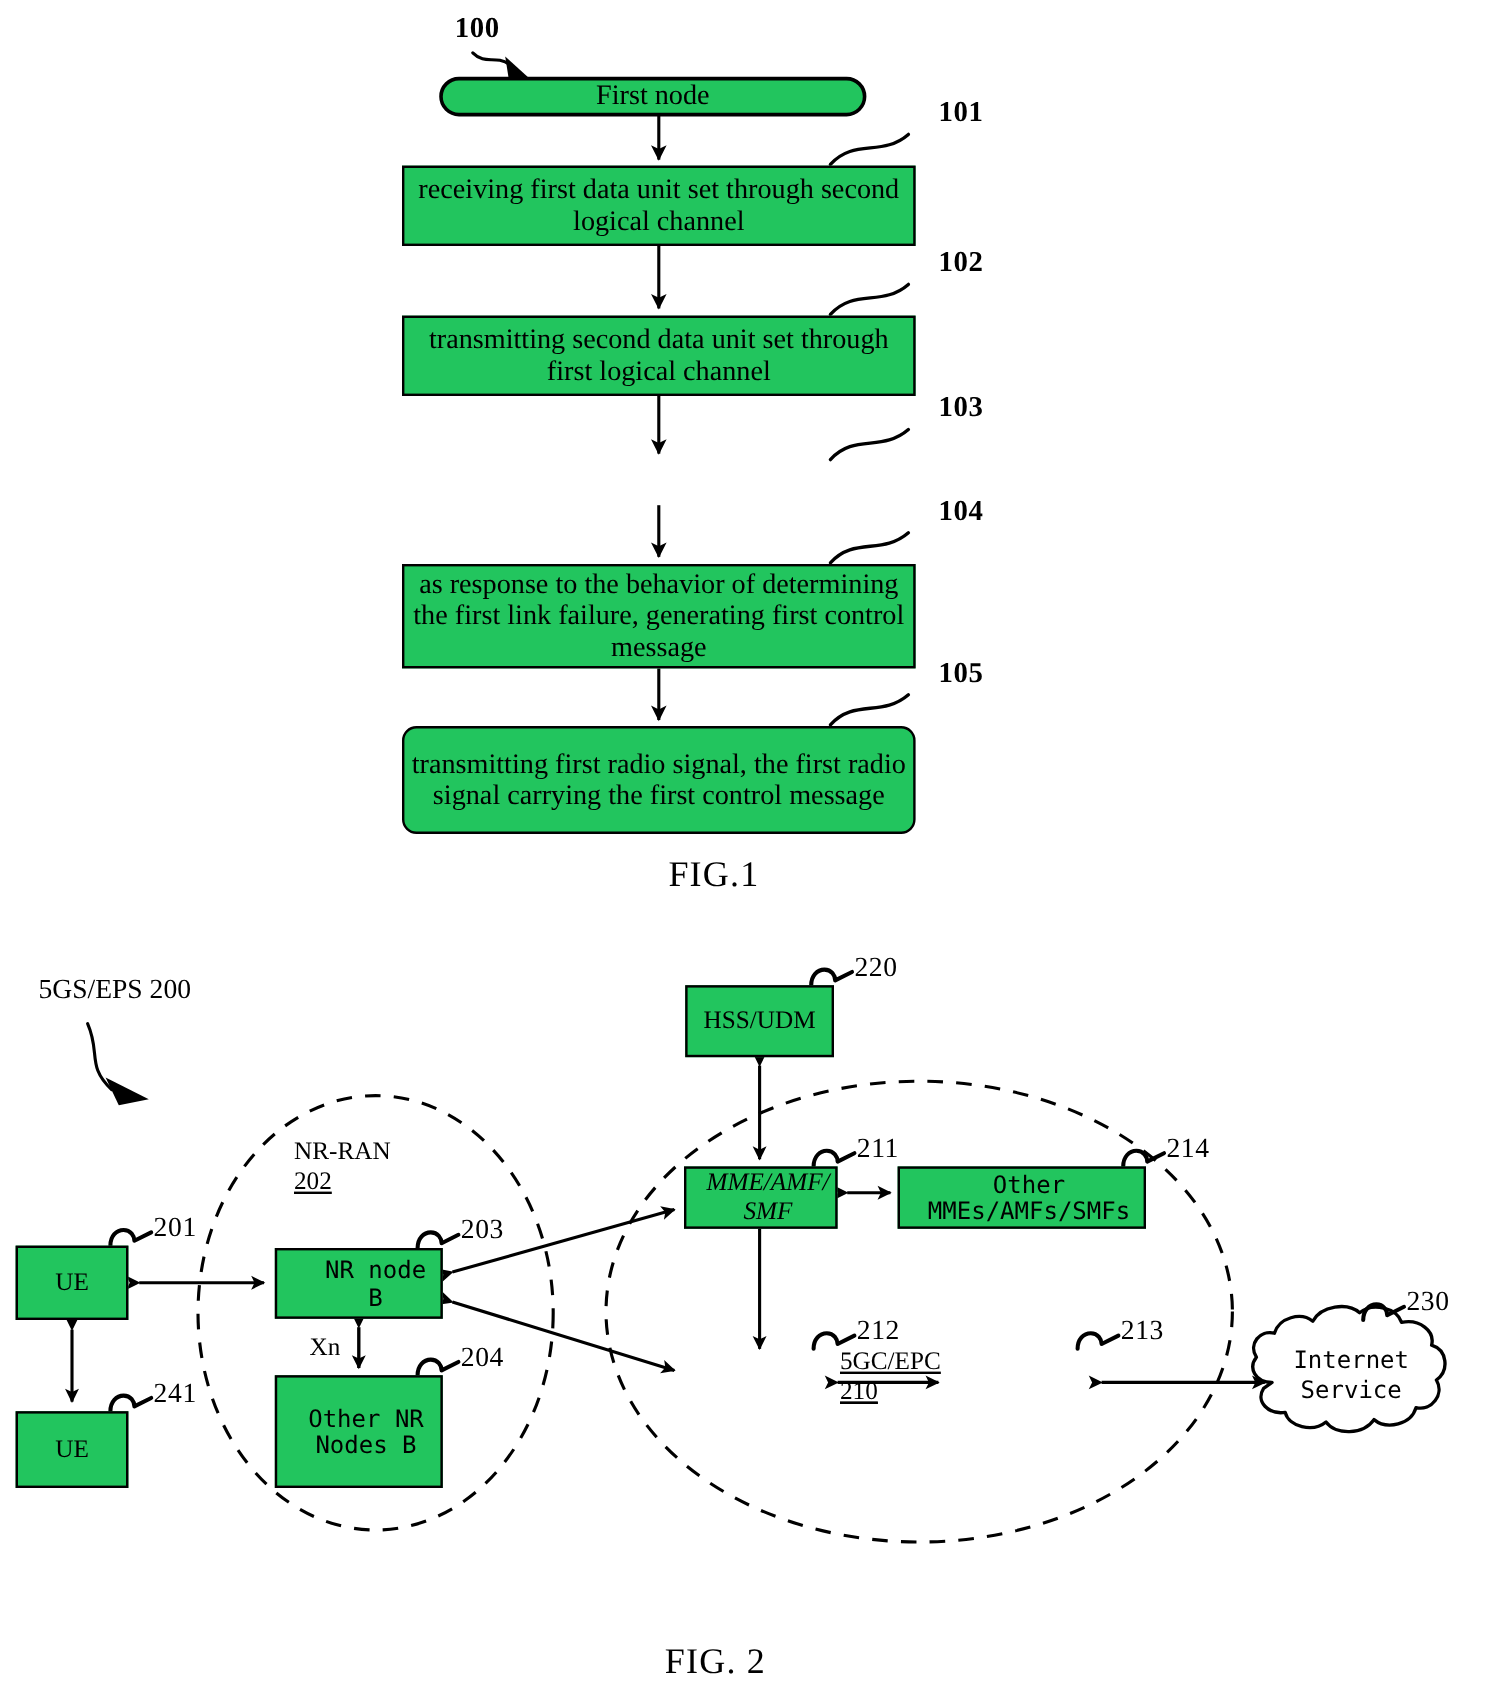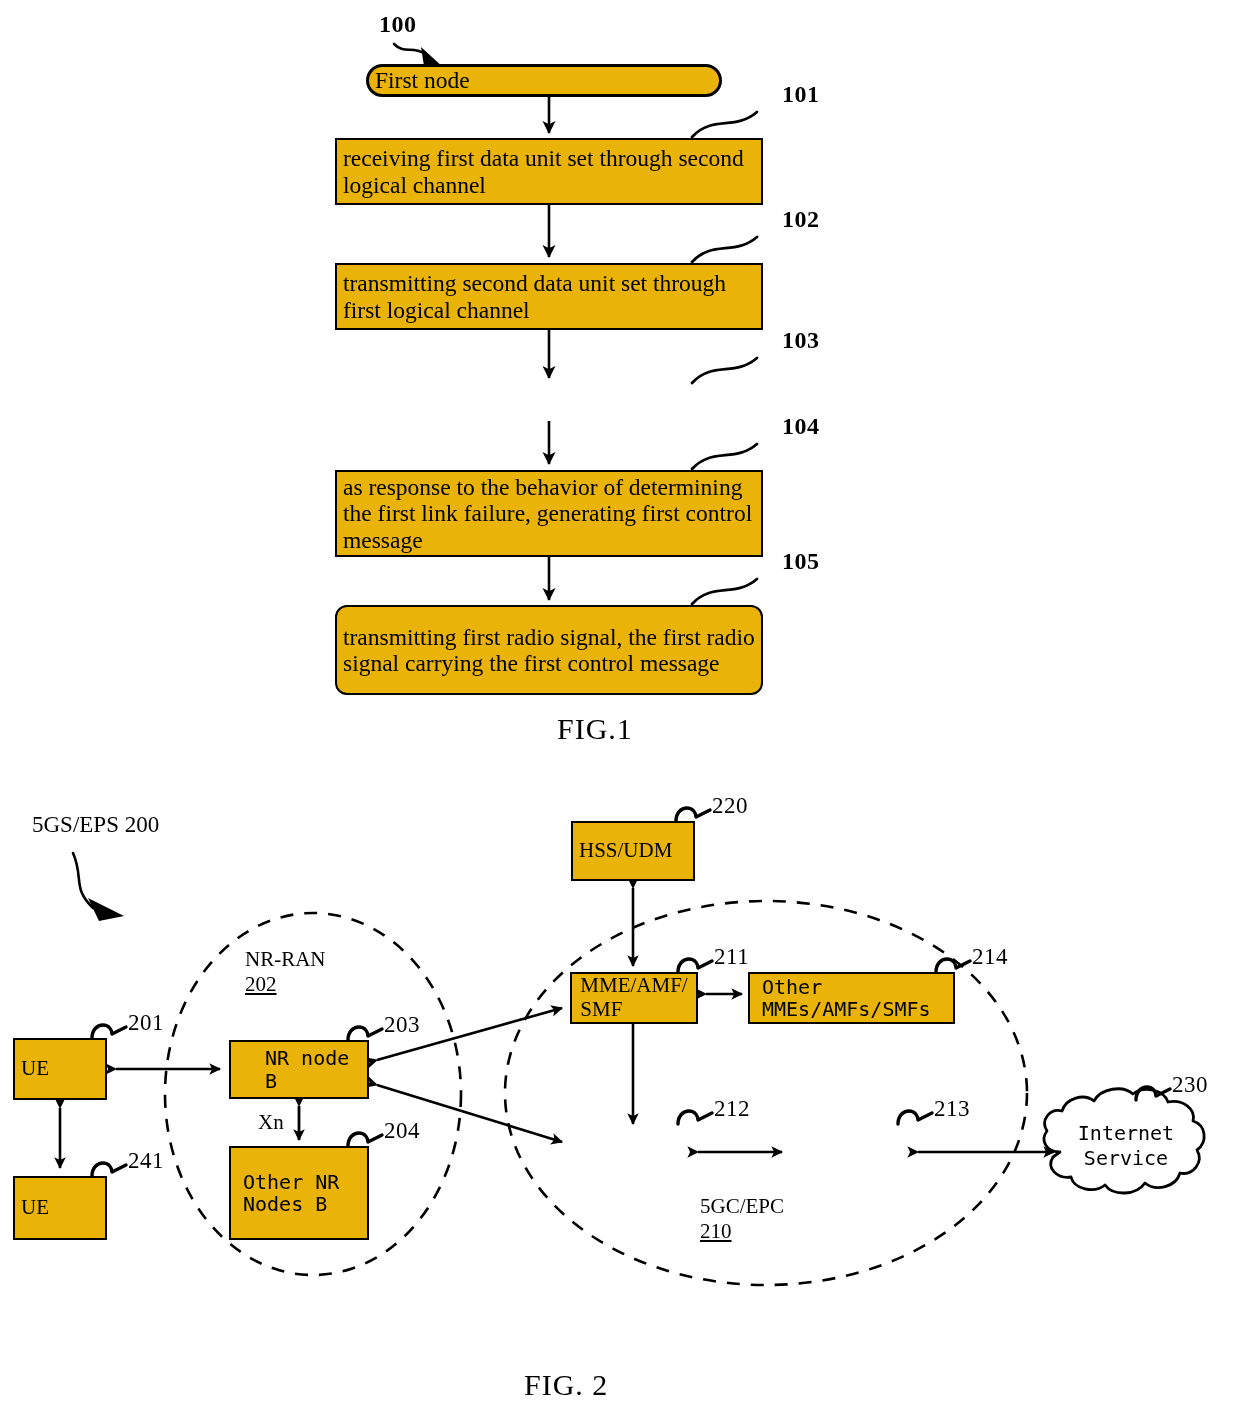--- a/index.html
+++ b/index.html
@@ -25,25 +25,25 @@
     position: absolute;
     left: 0; top: 0;
     width: 1240px;
     height: 1419px;
     overflow: visible;
   }
   .node {
     position: absolute;
     box-sizing: border-box;
     border: 2.5px solid #000;
-    background: #eab308;
+    background: #22c55e;
     display: flex;
     align-items: center;
     justify-content: center;
-    text-align: left;
+    text-align: center;
     line-height: 1.12;
     font-family: "Liberation Serif", "DejaVu Serif", serif;
   }
   .node span { display: block; width: 100%; padding: 0 6px; }
   .flowbox { font-size: 23.5px; }
   .startbox {
     border-radius: 20px;
     border-width: 3px;
     font-size: 23.5px;
   }
@@ -262,21 +262,21 @@
 
   <div class="figcap" style="left:557px; top:712px;">FIG.1</div>
 
   <div class="sysLabel" style="left:32px; top:812px;">5GS/EPS  200</div>
 
   <div class="grouplabel" style="left:245px; top:947px; width:130px;">
     <span style="display: block;">NR-RAN</span>
     <span class="num" style="display: block;">202</span>
   </div>
 
-  <div class="grouplabel" style="left:700px; top:1194px; width:140px;">
+  <div class="grouplabel" style="left:700px; top:1122px; width:140px;text-decoration:underline;">
     <span style="display: block;">5GC/EPC</span>
     <span class="num" style="display: block;">210</span>
   </div>
 
   <div class="node serifsm" style="left:13px; top:1038px; width:94px; height:62px;">
     <span>UE</span>
   </div>
   <div class="refnum light" style="left:128px; top:1010px;">201</div>
 
   <div class="node serifsm" style="left:13px; top:1176px; width:94px; height:64px;">
@@ -297,21 +297,21 @@
   </div>
   <div class="refnum light" style="left:384px; top:1118px;">204</div>
 
   <div class="edgelabel" style="left:258px; top:1110px;">Xn</div>
 
   <div class="node serifsm" style="left:571px; top:821px; width:124px; height:60px;">
     <span>HSS/UDM</span>
   </div>
   <div class="refnum light" style="left:712px; top:793px;">220</div>
 
-  <div class="node serifsm" style="left:570px; top:972px; width:128px; height:52px;">
+  <div class="node serifsm" style="left:570px; top:972px; width:128px; height:52px;font-style:italic;">
     <span>
       <span style="display: block;">MME/AMF/</span>
       <span style="display: block;">SMF</span>
     </span>
   </div>
   <div class="refnum light" style="left:714px; top:944px;">211</div>
 
   <div class="node mono" style="left:748px; top:972px; width:207px; height:52px;">
     <span>
       <span style="display: block;">Other</span>
@@ -323,15 +323,15 @@
   <div class="refnum light" style="left:714px; top:1096px;">212</div>
 
   <div class="refnum light" style="left:934px; top:1096px;">213</div>
 
   <div class="cloudtext" style="left:1061px; top:1121px; width:130px;">
     <span style="display: block;">Internet</span>
     <span style="display: block;">Service</span>
   </div>
   <div class="refnum light" style="left:1172px; top:1072px;">230</div>
 
-  <div class="figcap" style="left:524px; top:1368px;">FIG. 2</div>
+  <div class="figcap" style="left:554px; top:1368px;">FIG. 2</div>
 
 </div>
 
 </body></html>

